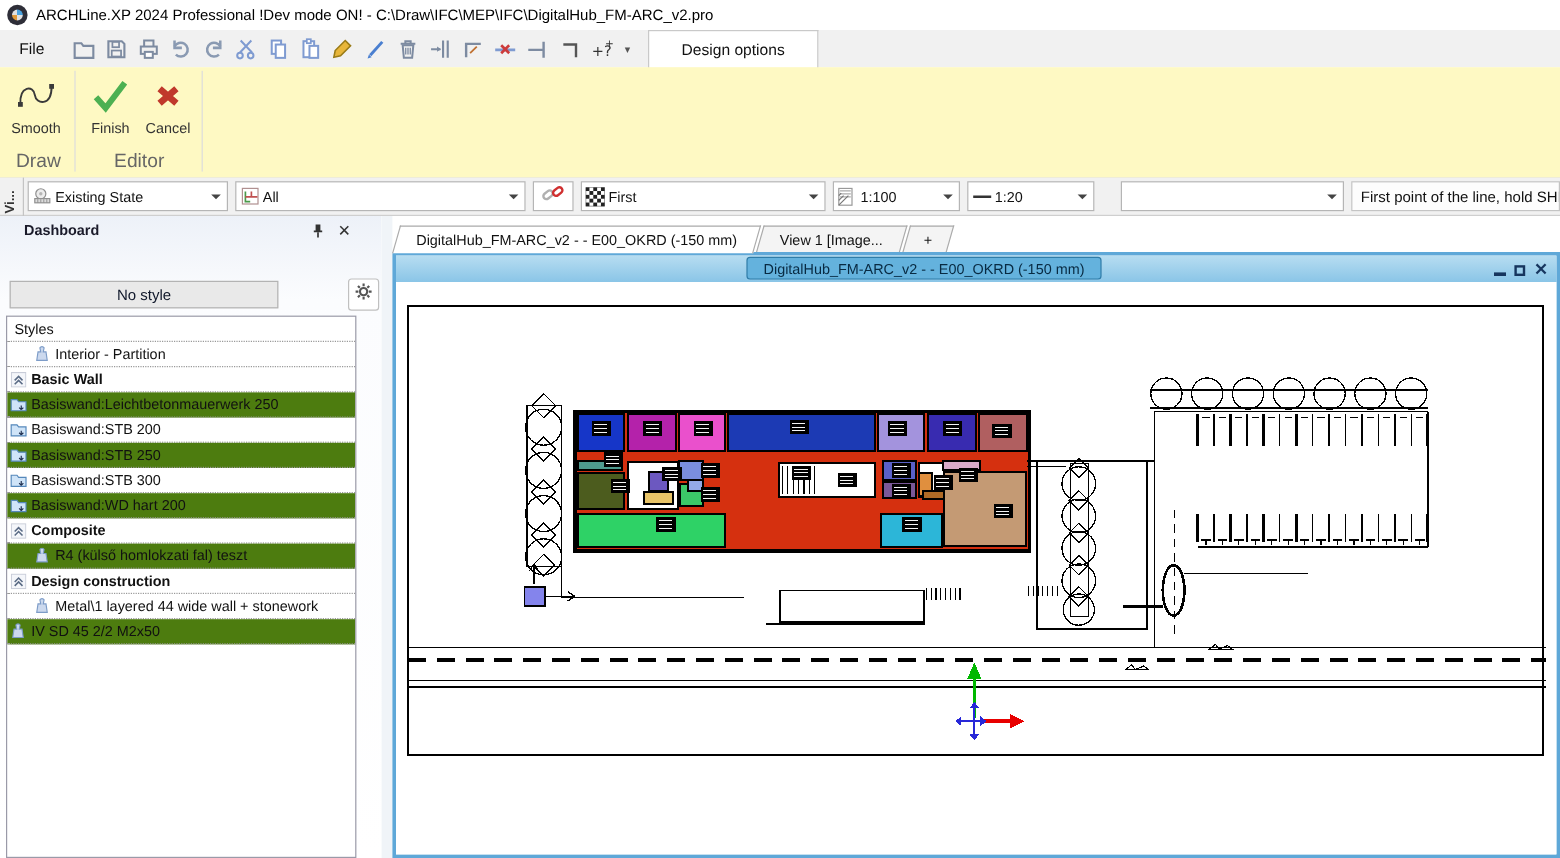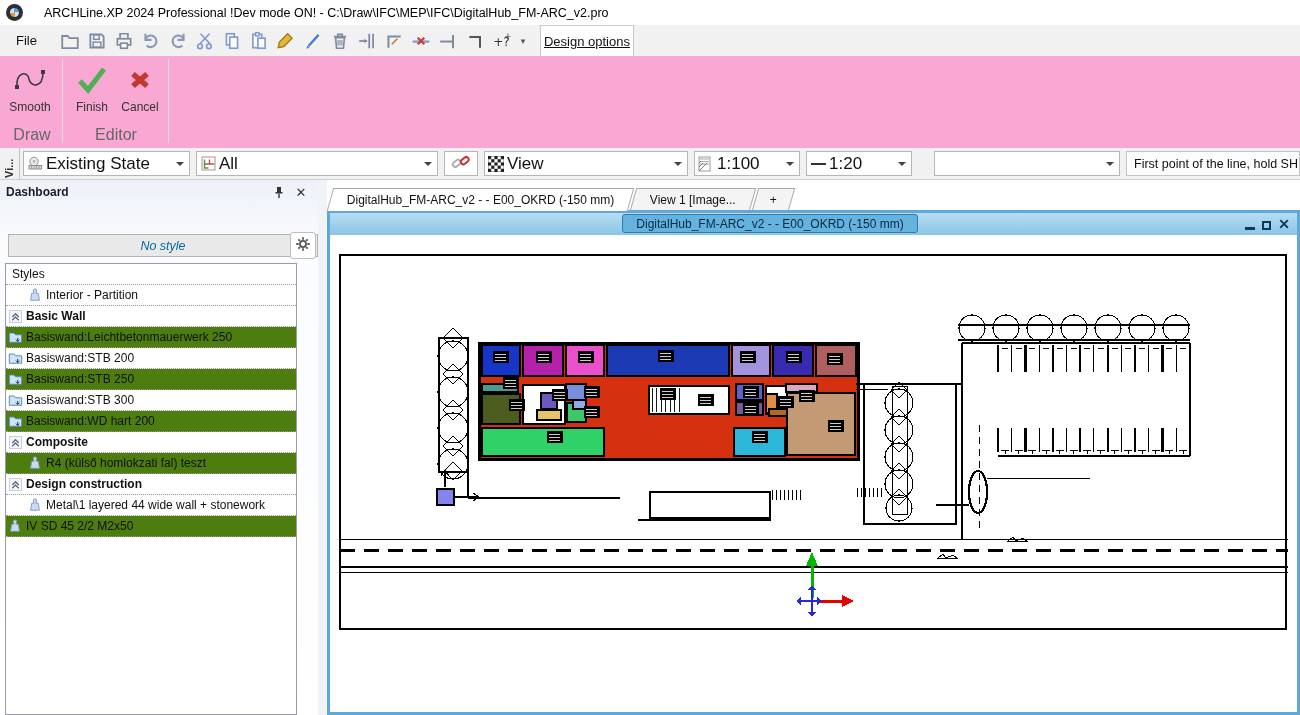--- a/index.html
+++ b/index.html
@@ -1,66 +1,66 @@
 <!DOCTYPE html>
 <html><head>
 <meta charset="utf-8">
 <style>
   html,body{margin:0;padding:0;background:#888;}
   #app{position:relative;width:1300px;height:715px;background:#fff;overflow:hidden;
        font-family:"Liberation Sans",sans-serif;color:#111;}
   
   .titlebar{position:absolute;left:0;top:0;width:100%;height:25px;background:#fff;
-            display:flex;align-items:center;gap:21px;padding-left:6px;box-sizing:border-box;}
+            display:flex;align-items:center;gap:7px;padding-left:6px;box-sizing:border-box;}
   .applogo{width:17px;height:17px;border-radius:50%;background:#2e2e38;position:relative;flex:0 0 auto;}
   .applogo:after{content:"";position:absolute;left:4px;top:4px;width:9px;height:9px;border-radius:50%;
             background:conic-gradient(#4aa3e0 0 25%,#e0e0e0 25% 50%,#e09a3a 50% 75%,#e0e0e0 75%);}
   .apptitle{font-size:12.5px;color:#000;white-space:nowrap;}
   
   .menubar{position:absolute;left:0;top:25px;width:100%;height:31px;background:#f1f1f1;
            display:flex;align-items:center;padding-left:10px;box-sizing:border-box;}
   .filelabel{font-size:13px;margin-right:14px;padding:3px 6px;}
   .tbtn{width:27px;height:26px;display:flex;align-items:center;justify-content:center;flex:0 0 auto;}
   .tbtn svg{display:block;}
   .caretbtn{width:14px;height:26px;display:flex;align-items:center;justify-content:center;font-size:9px;color:#555;}
   .designtab{margin-left:10px;height:31px;background:#fff;border:1px solid #c9c9c9;border-bottom:none;
-             display:flex;align-items:center;padding:0 3px;font-size:13px;text-decoration:underline;}
+             display:flex;align-items:center;padding:0 27px;font-size:13px;}
   
-  .ribbon{position:absolute;left:0;top:56px;width:100%;height:92px;background:#f9a8d4;
+  .ribbon{position:absolute;left:0;top:56px;width:100%;height:92px;background:#fef9c3;
           border-bottom:1px solid #d4d4d4;}
   .rbtn{position:absolute;top:4px;width:52px;text-align:center;font-size:12px;color:#333;}
   .rbtn .ric{height:40px;display:flex;align-items:center;justify-content:center;}
   .rgroup{position:absolute;top:70px;font-size:16px;color:#666;text-align:center;}
   .rsep{position:absolute;top:3px;width:1px;height:84px;background:#ddd;}
   
   .optbar{position:absolute;left:0;top:148px;width:100%;height:32px;background:#f1f1f1;
           border-bottom:1px solid #cfcfcf;box-sizing:border-box;}
   .vlabel{position:absolute;left:0;top:0;width:19px;height:32px;border-right:1px solid #c4c4c4;}
   .vlabel span{position:absolute;left:-6px;top:9px;transform:rotate(-90deg);transform-origin:center;
           font-size:11px;font-weight:bold;color:#333;display:block;width:30px;}
   .combo{position:absolute;top:3px;height:25px;background:#fff;border:1px solid #b5b5b5;
-         display:flex;align-items:center;font-size:17px;box-sizing:border-box;}
+         display:flex;align-items:center;font-size:12px;box-sizing:border-box;}
   .combo .cic{width:22px;display:flex;justify-content:center;flex:0 0 auto;}
   .combo .ctext{flex:1;white-space:nowrap;overflow:hidden;}
   .combo .carrow{width:19px;align-self:stretch;display:flex;align-items:center;justify-content:center;}
   .combo .carrow:before{content:"";border:4px solid transparent;border-top-color:#444;margin-top:4px;}
   .toolbtn{position:absolute;top:3px;height:25px;background:#fff;border:1px solid #b5b5b5;
          display:flex;align-items:center;justify-content:center;box-sizing:border-box;}
   .statusmsg{position:absolute;top:3px;left:1126px;right:0;height:25px;background:#fdfdfd;
          border:1px solid #c4c4c4;display:flex;align-items:center;padding-left:7px;
          font-size:12.5px;white-space:nowrap;overflow:hidden;box-sizing:border-box;}
   
   .dashboard{position:absolute;left:0;top:180px;width:318px;height:535px;
              background:linear-gradient(#edf1f8,#fbfcfe 70px,#ffffff);}
-  .dash-head{height:24px;display:flex;align-items:center;padding:0 6px;}
+  .dash-head{height:24px;display:flex;align-items:center;padding:0 20px;}
   .dash-title{font-size:12px;font-weight:bold;color:#1a1a2a;flex:1;}
   .dash-head .hic{width:22px;display:flex;justify-content:center;color:#333;font-size:13px;}
-  .nostyle{position:absolute;left:8px;top:54px;width:310px;height:23px;background:#e9e9e9;
+  .nostyle{position:absolute;left:8px;top:54px;width:224px;height:23px;background:#e9e9e9;
            border:1px solid #b3b3b3;display:flex;align-items:center;justify-content:center;
-           font-size:12.5px;color:#0369a1;box-sizing:border-box;font-style:italic;}
+           font-size:12.5px;color:#0f172a;box-sizing:border-box;}
   .gearbtn{position:absolute;left:290px;top:52px;width:26px;height:27px;background:#fff;
            border:1px solid #c0c0c0;border-radius:3px;display:flex;align-items:center;justify-content:center;box-sizing:border-box;}
   .stylelist{position:absolute;left:5px;top:83px;width:292px;bottom:0;background:#fff;
            border:1px solid #9a9aa8;box-sizing:border-box;overflow:hidden;}
   .srow{height:20px;display:flex;align-items:center;border-bottom:1px dotted #999;
         font-size:12px;white-space:nowrap;overflow:hidden;}
   .srow.shaded{background:#4d7c0f;}
   .srow .sic{width:18px;display:flex;justify-content:center;flex:0 0 auto;}
   .srow.ind .sic{margin-left:20px;}
   .srow.grp{font-weight:bold;}
@@ -294,21 +294,21 @@
               <rect x="6" y="6" width="3" height="3"></rect>
               <rect x="12" y="6" width="3" height="3"></rect>
               <rect x="3" y="9" width="3" height="3"></rect>
               <rect x="9" y="9" width="3" height="3"></rect>
               <rect x="0" y="12" width="3" height="3"></rect>
               <rect x="6" y="12" width="3" height="3"></rect>
               <rect x="12" y="12" width="3" height="3"></rect>
             </g>
           </svg>
         </span>
-      <span class="ctext">View</span>
+      <span class="ctext">First</span>
       <span class="carrow"></span>
     </div>
 
     <div class="combo" style="left:694px;width:106px;">
       <span class="cic">
           <svg width="16" height="16" viewBox="0 0 16 16">
             <rect x="1" y="1" width="11" height="14" fill="#fff" stroke="#999"></rect>
             <path d="M2 3h9M2 5.5h9M2 8h9" stroke="#aaa" stroke-width="1"></path>
             <path d="M1 15L9 7M1 11L5 7M1 7L3 5" stroke="#777" stroke-width="1"></path>
           </svg>

